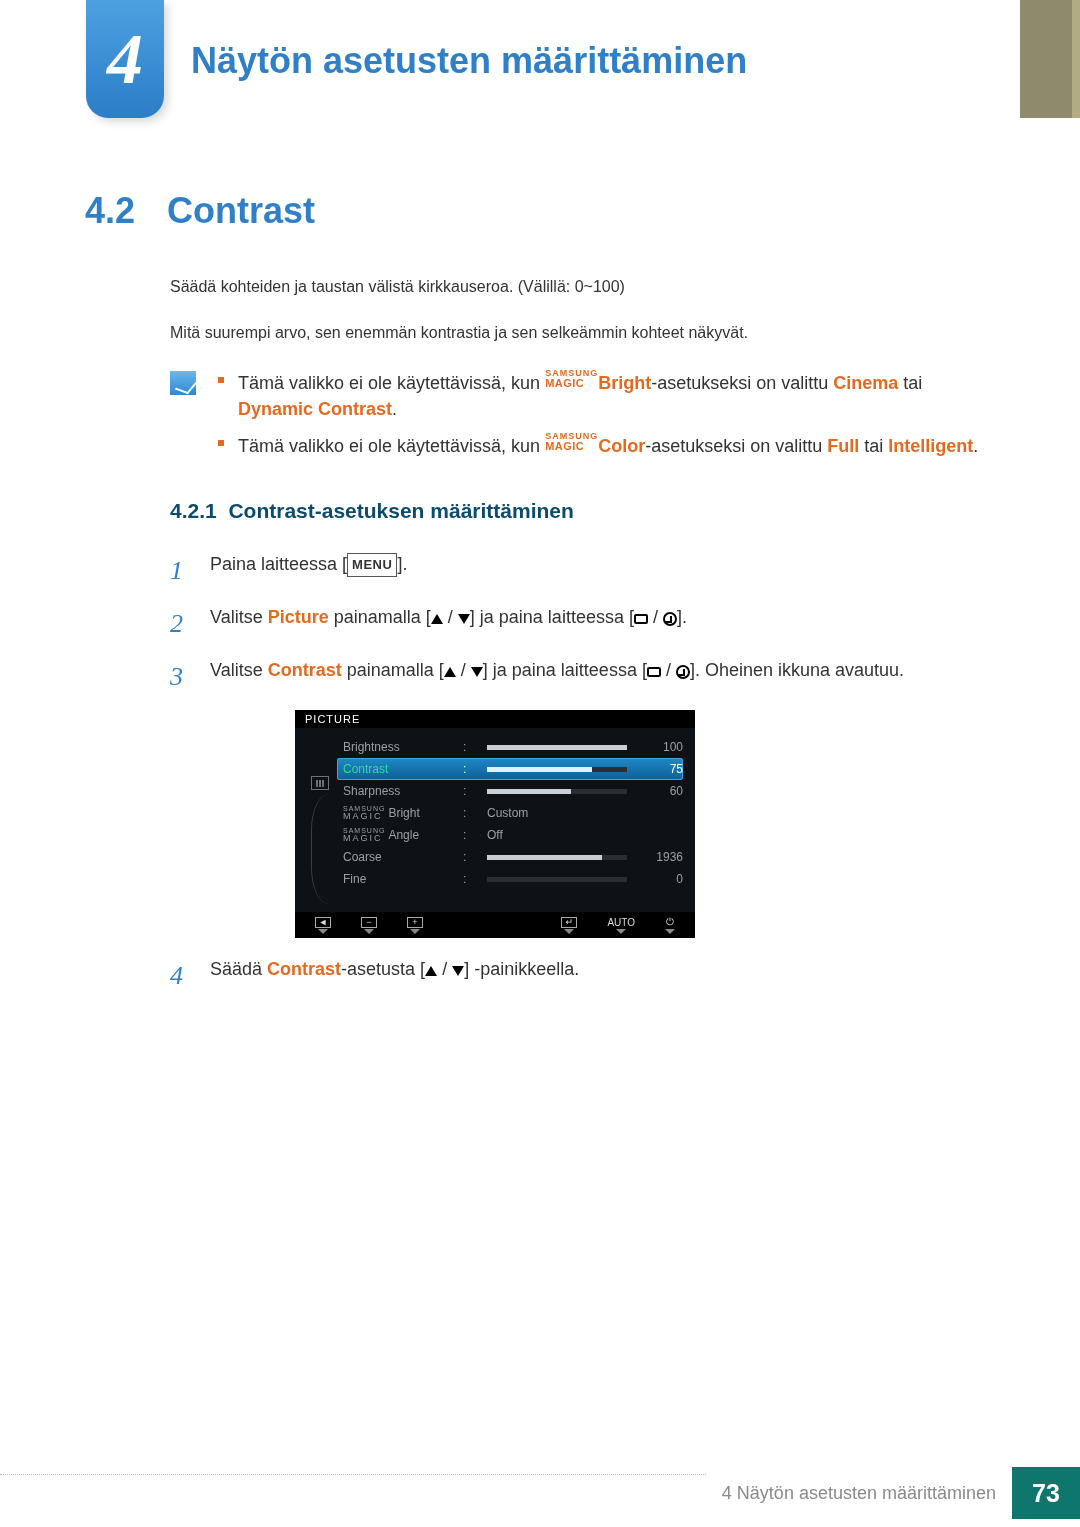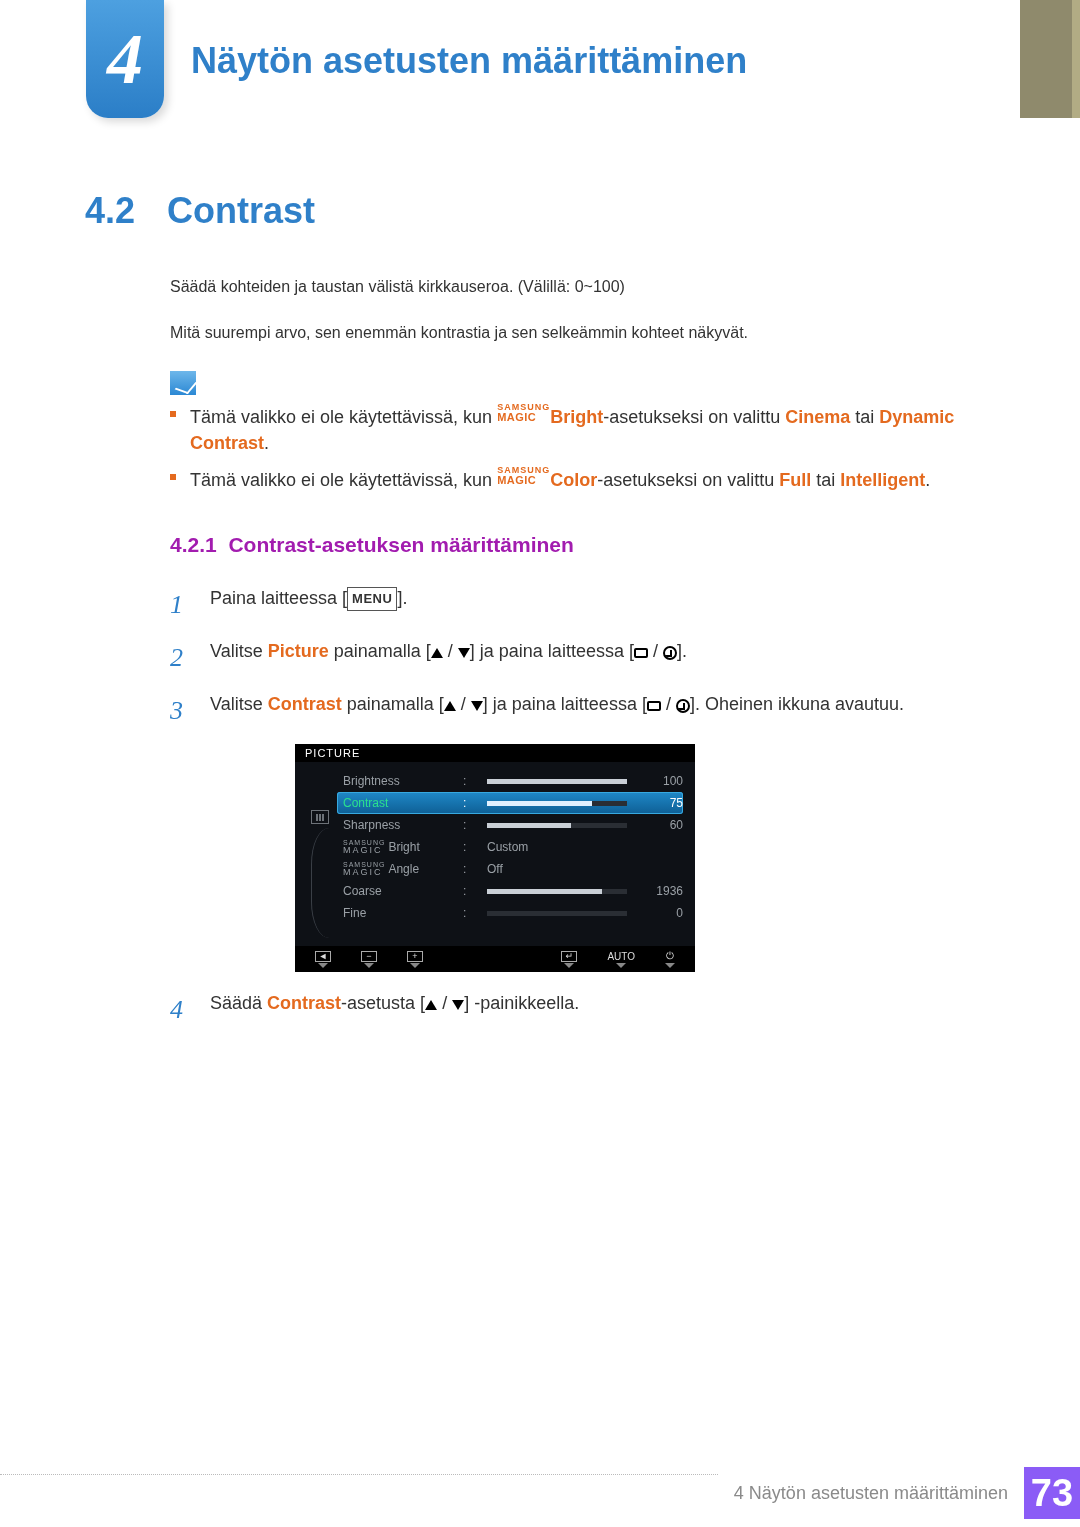--- a/index.html
+++ b/index.html
@@ -74,23 +74,22 @@
   .para {
     margin-left: 85px;
     font-size: 16px;
     line-height: 1.4;
     margin-bottom: 24px;
     color: #333;
   }
   .note-block {
     margin-left: 85px;
     display: flex;
-    gap: 8px;
+    gap: 22px;
     margin-bottom: 30px;
-    flex-direction: column;
   }
   .note-icon {
     width: 26px;
     height: 24px;
     background: linear-gradient(#6eb7ea,#2b88d4);
     position: relative;
     flex-shrink: 0;
     margin-top: 2px;
   }
   .note-icon::after {
@@ -131,21 +130,21 @@
     vertical-align: 2px;
     color: #e46a1f;
     display: inline-block;
     line-height: 1;
   }
   .magic .top { display:block; font-size:9px; letter-spacing:1px;}
   .subsec {
     margin-left: 85px;
     font-size: 21px;
     font-weight: bold;
-    color: #a21caf;
+    color: #0c4a6e;
     margin-top: 28px;
     margin-bottom: 28px;
   }
   .step {
     margin-left: 85px;
     display: flex;
     gap: 18px;
     font-size: 18px;
     line-height: 1.5;
     margin-bottom: 14px;
@@ -279,24 +278,24 @@
     display:flex; align-items:stretch;
   }
   .footer-text {
     background:#fff;
     color:#8a8a8a;
     font-size:18px;
     display:flex; align-items:center;
     padding: 0 16px;
   }
   .footer-page {
-    width:56px;
-    background:#8b5cf6;
+    width:68px;
+    background:#0f766e;
     color:#fff;
-    font-size:38px;
+    font-size:25px;
     font-weight:bold;
     display:flex; align-items:center; justify-content:center;
   }
   .footer-line {
     position:absolute;
     bottom:52px;
     left:0; right:0;
     height:0;
     border-top:1px dotted #bbb;
   }

